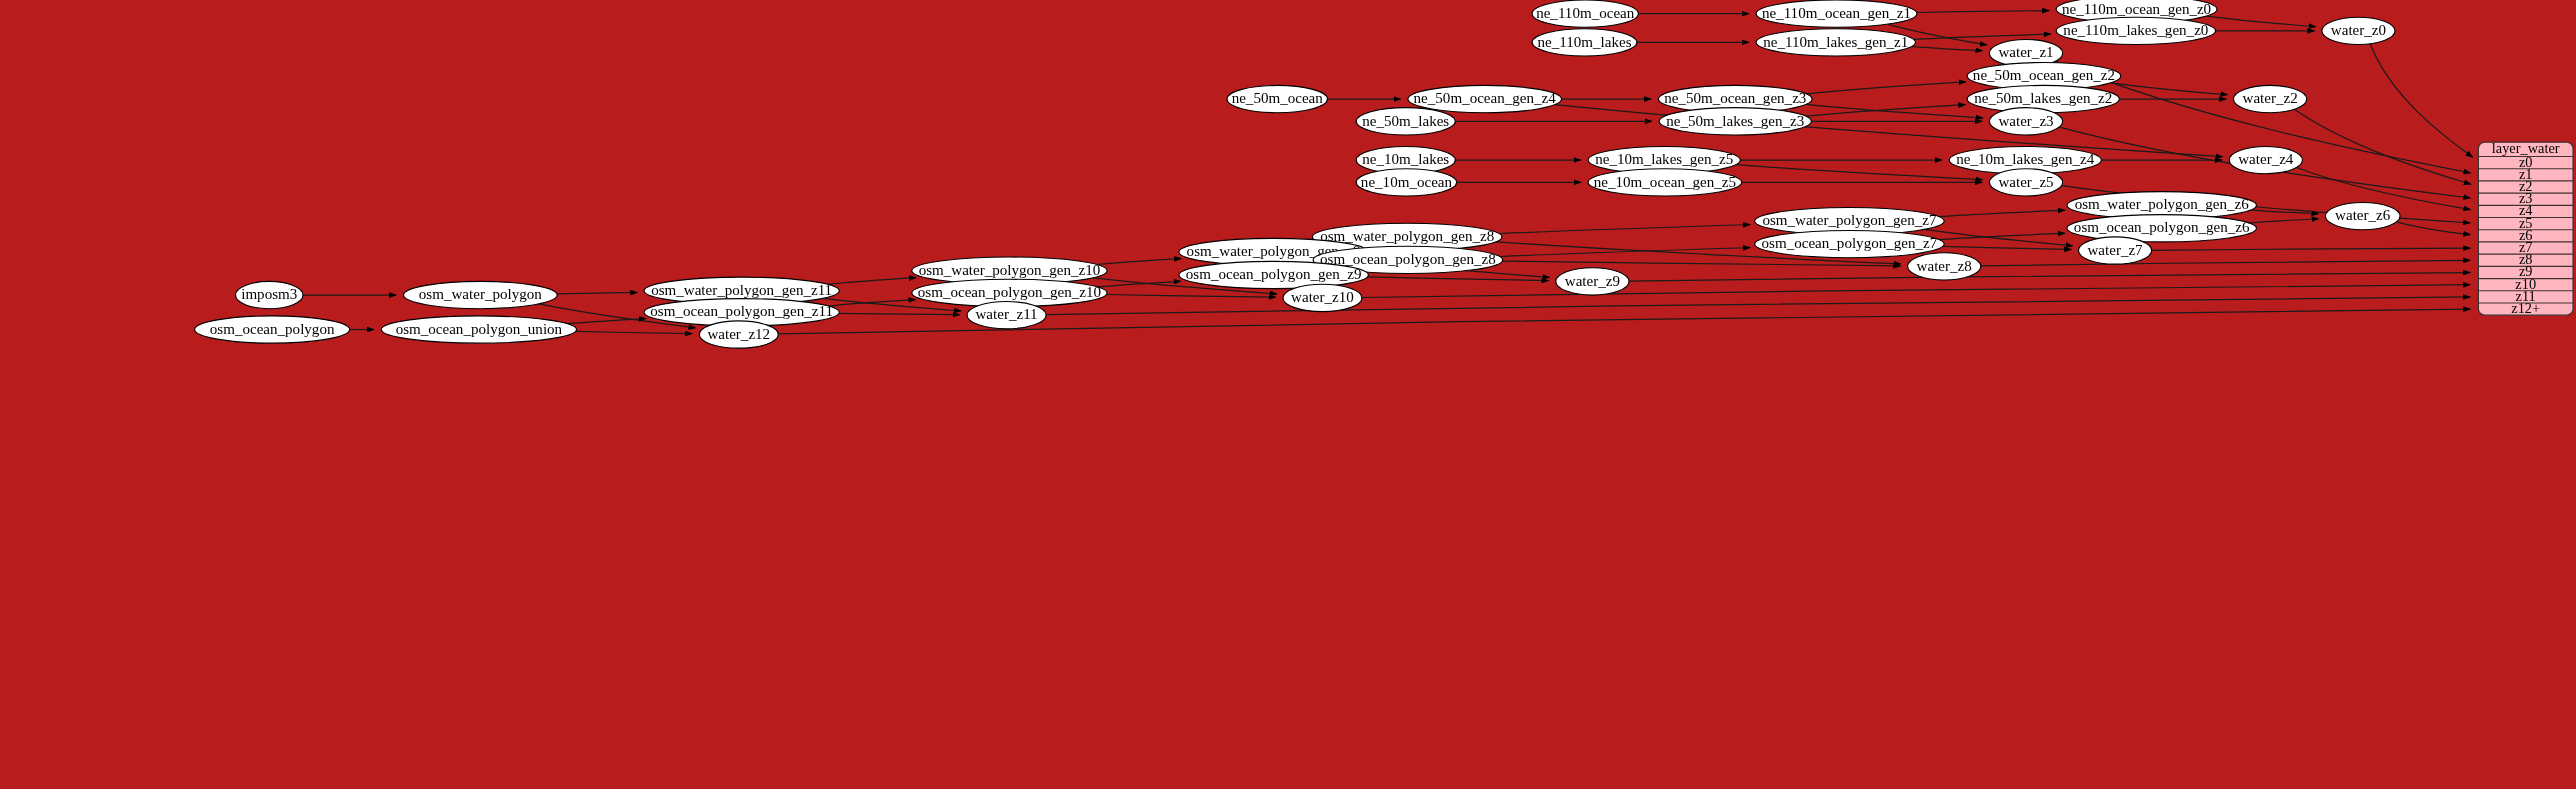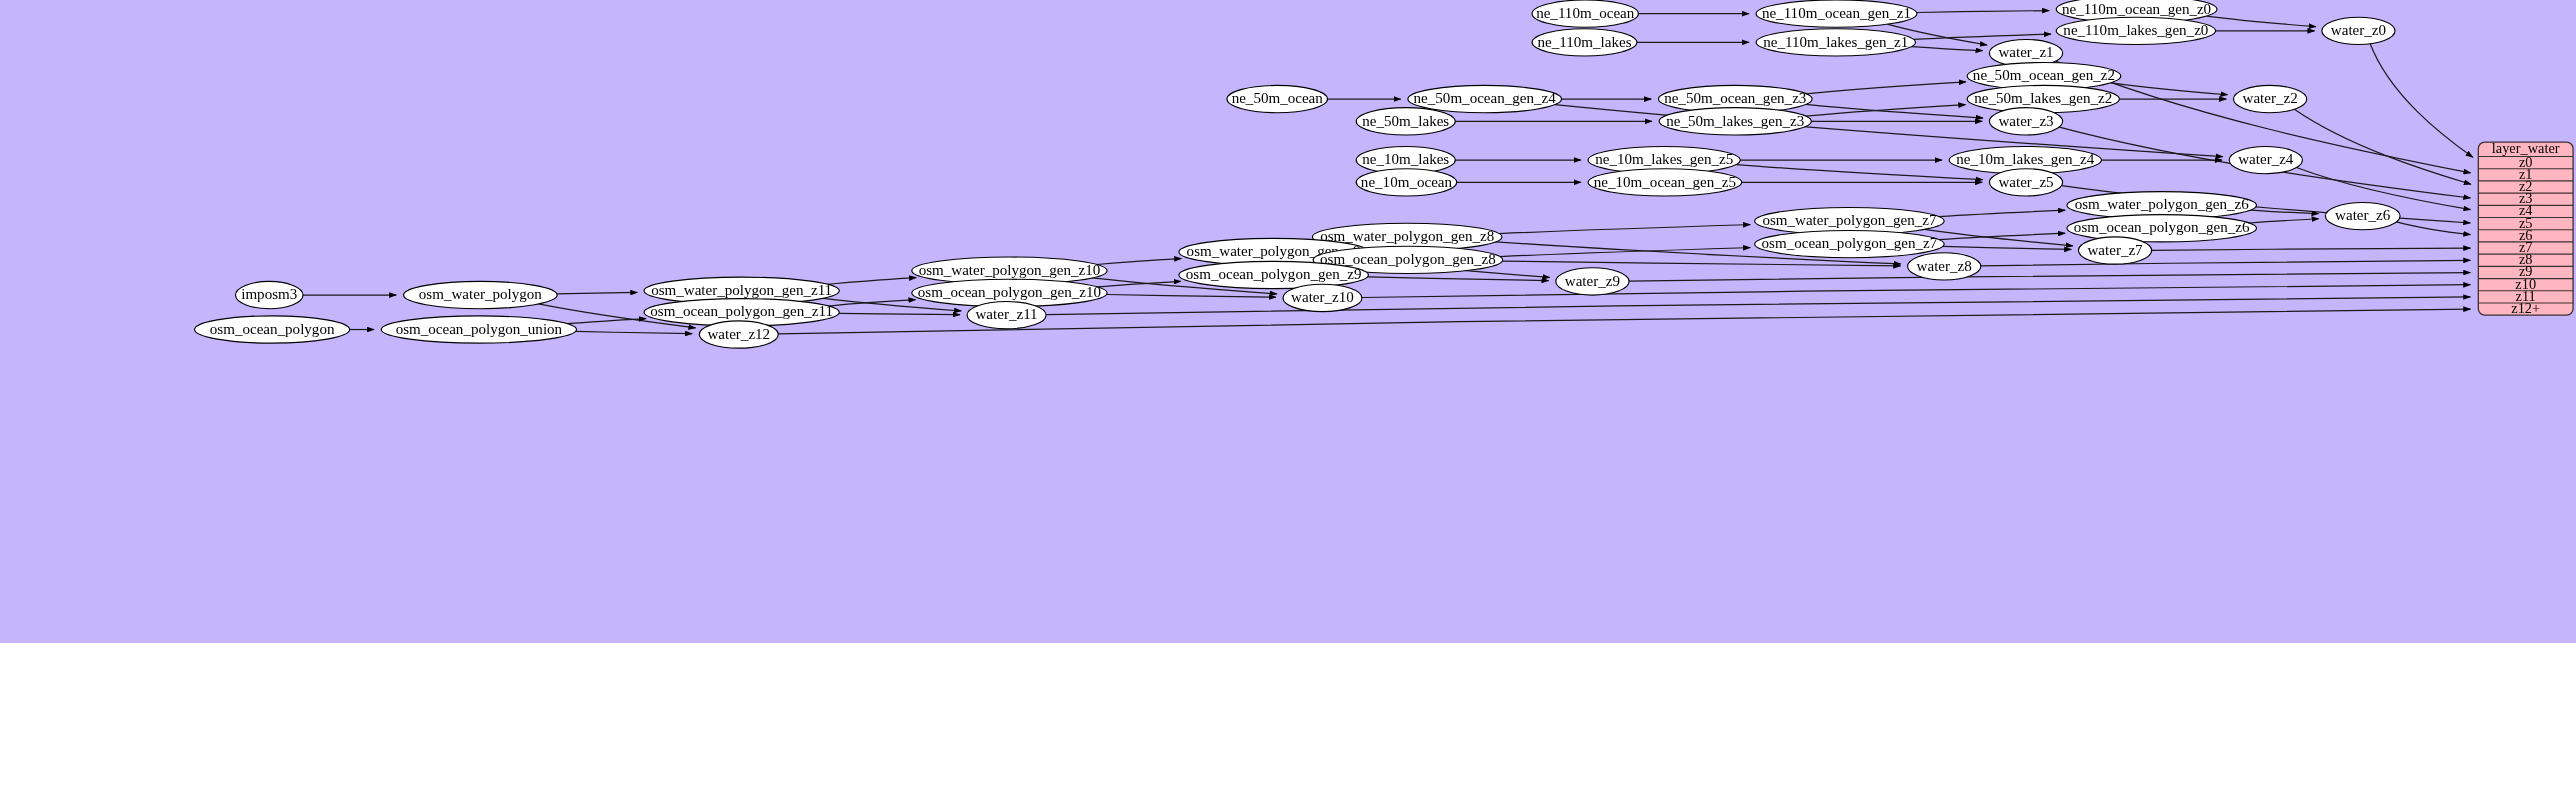--- a/index.html
+++ b/index.html
@@ -3,22 +3,22 @@
 <meta charset="utf-8">
 <style>
   html, body {
     margin: 0;
     padding: 0;
     background: #ffffff;
   }
   #canvas-wrap {
     position: relative;
     width: 2576px;
-    height: 643px;
-    background: #c4b5fd;
+    height: 789px;
+    background: #b91c1c;
     overflow: hidden;
     font-family: "Liberation Serif", "DejaVu Serif", serif;
   }
   svg#graph {
     position: absolute;
     top: 0;
     left: 0;
     width: 2576px;
     height: 789px;
     display: block;

